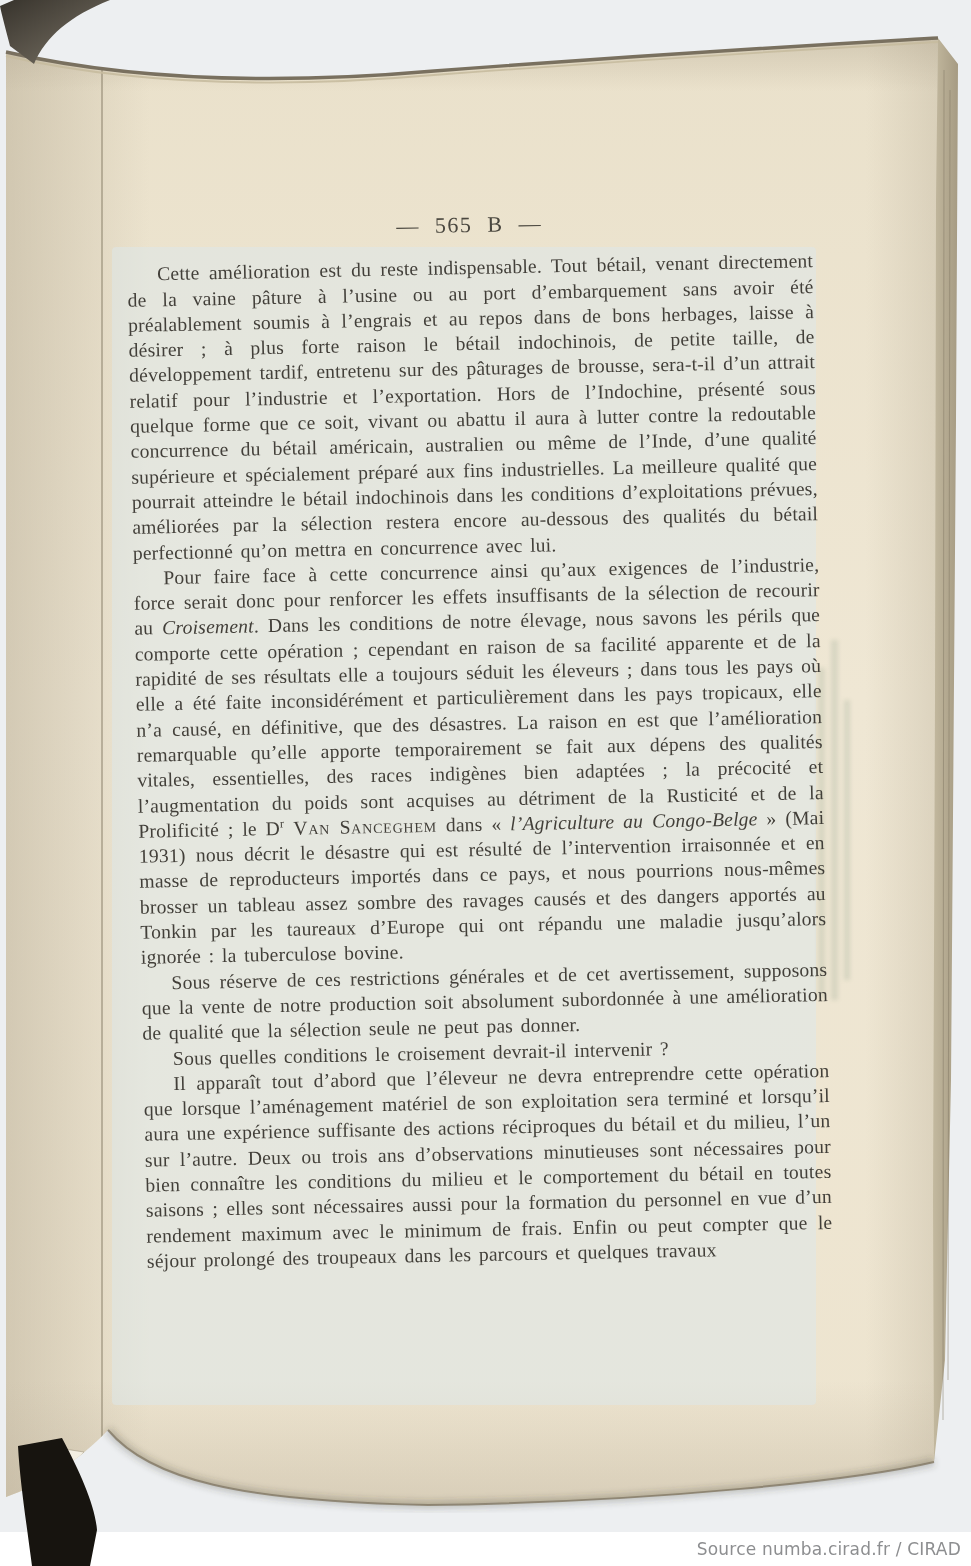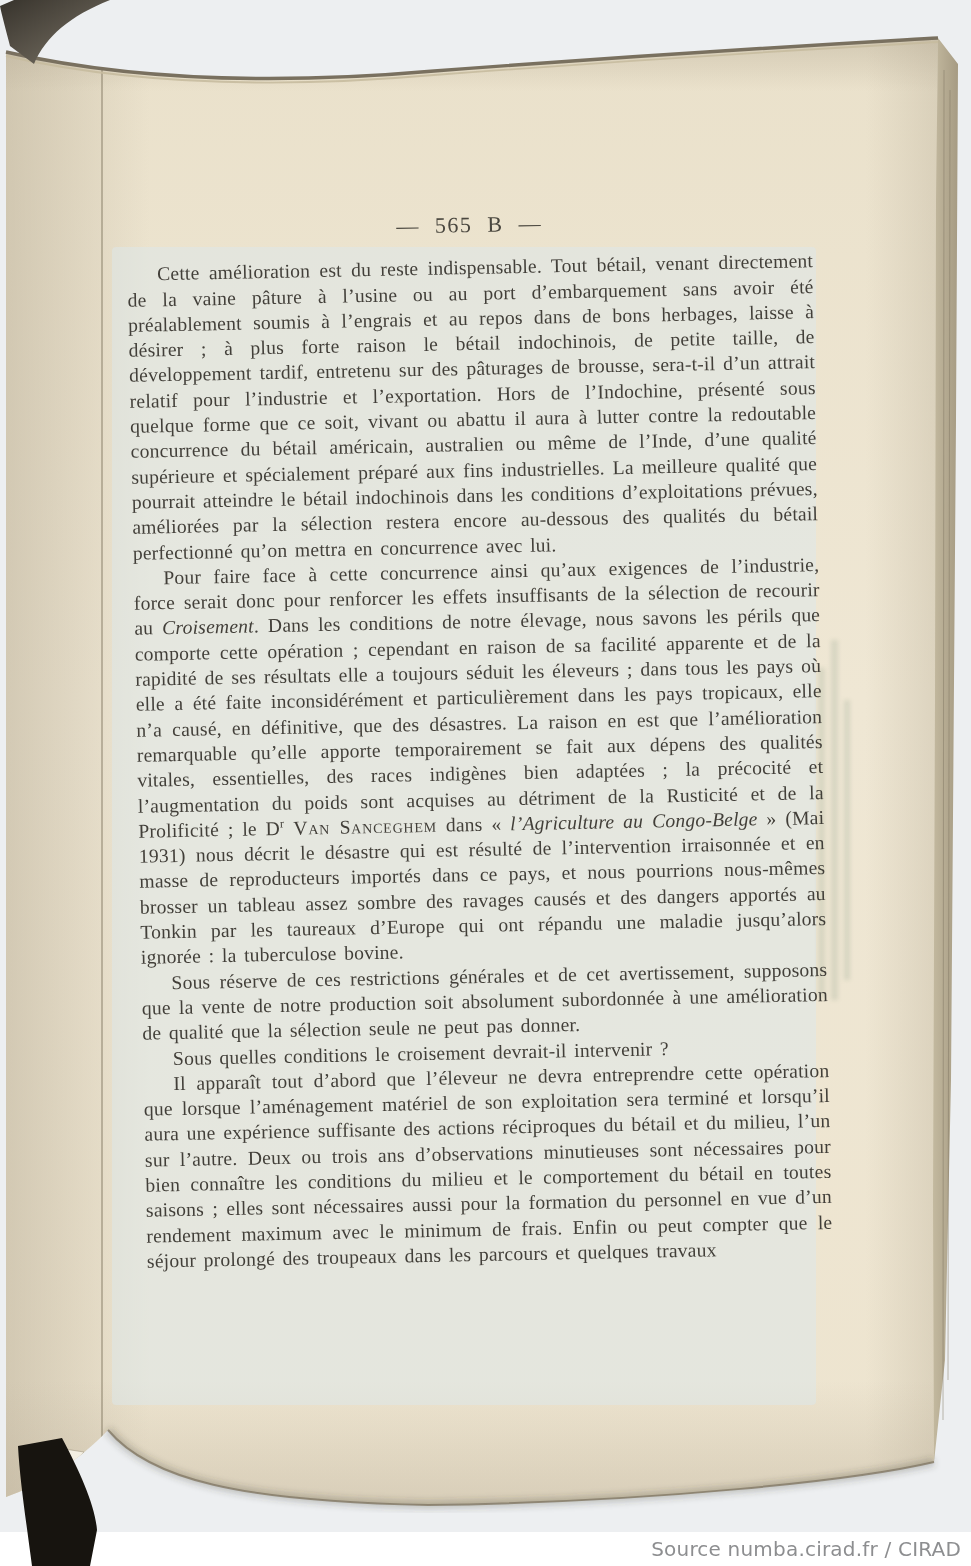--- a/index.html
+++ b/index.html
@@ -7,21 +7,21 @@
     position:relative;width:971px;height:1566px;overflow:hidden;
     background:#edeff1;
     font-family:"Liberation Serif","DejaVu Serif",serif;
   }
   .book-art{position:absolute;left:0;top:0;z-index:2;pointer-events:none;}
   .footer-bar{
     position:absolute;left:0;right:0;bottom:0;height:34px;background:#ffffff;z-index:1;
     display:flex;align-items:center;justify-content:flex-end;
     padding-right:10px;box-sizing:border-box;
     font-family:"DejaVu Sans","Liberation Sans",sans-serif;
-    font-size:20px;color:#8d8e90;letter-spacing:.2px;
+    font-size:17px;color:#8d8e90;letter-spacing:.2px;
   }
   .text-block{
     position:absolute;left:126px;top:212px;width:686px;z-index:3;
     color:#423f39;font-size:19.6px;line-height:25.3px;
     text-align:justify;letter-spacing:.2px;word-spacing:2.5px;
     transform:rotate(-1.15deg);transform-origin:50% 0;
   }
   .page-number{
     text-align:center;font-size:22px;color:#4a473f;
     letter-spacing:1.5px;word-spacing:8px;margin:0 0 18px 0;

